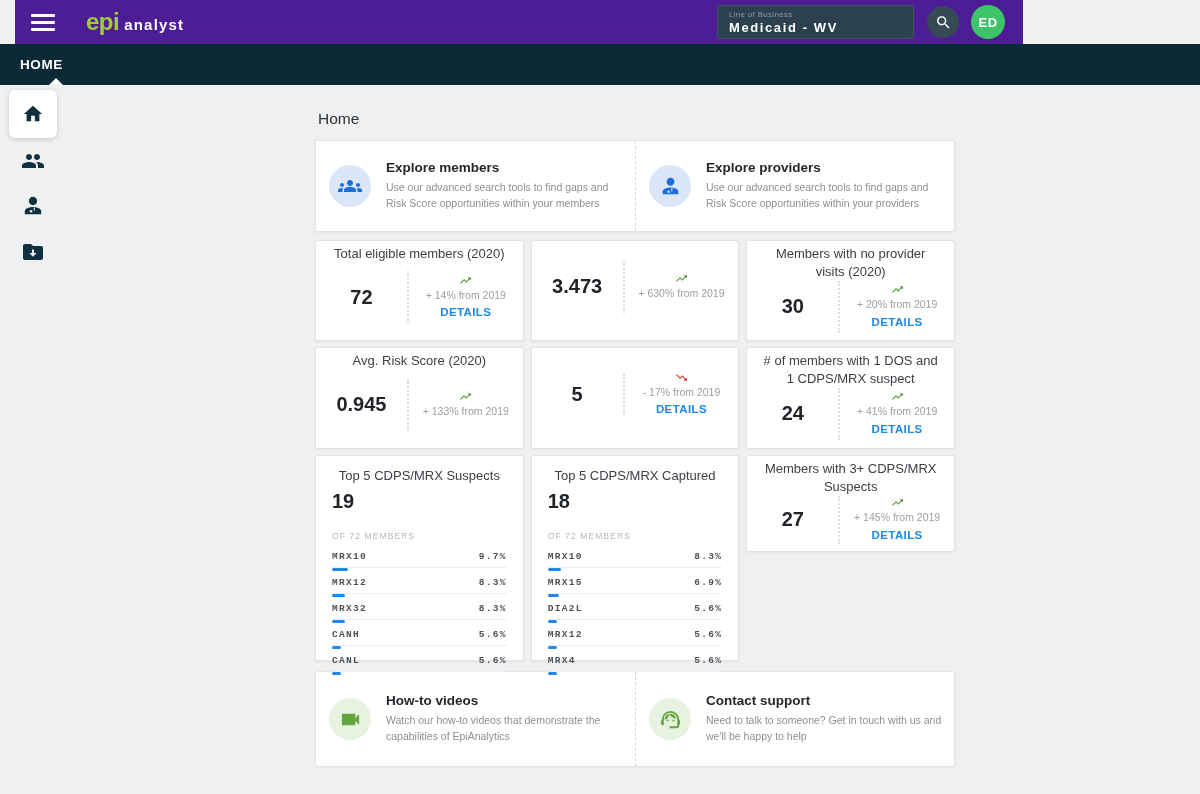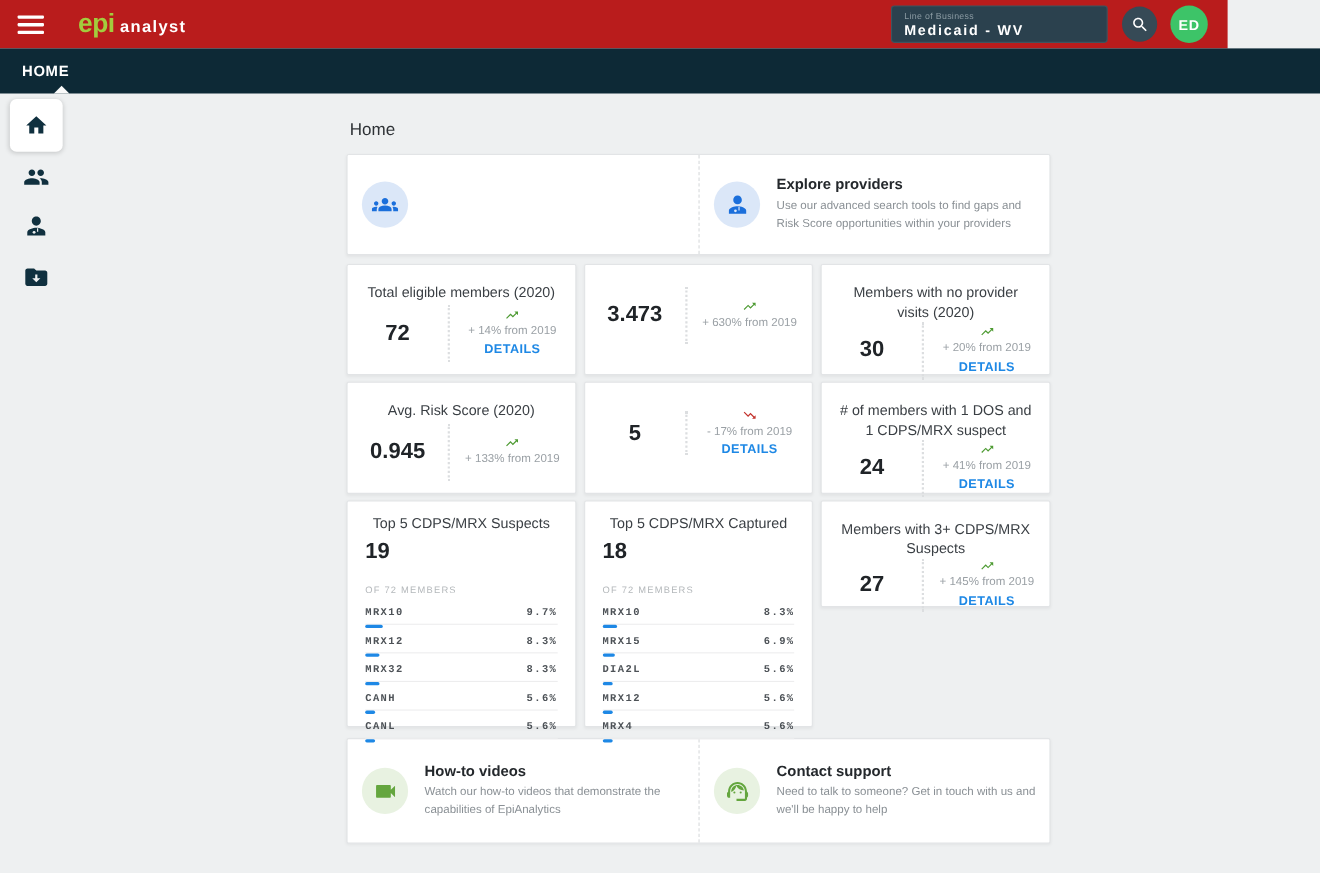--- a/index.html
+++ b/index.html
@@ -6,22 +6,22 @@
   html,body { width:1200px; height:794px; }
   body {
     font-family:"Liberation Sans", sans-serif;
     background:#eef0f1;
     position:relative;
     overflow:hidden;
     color:#2c3136;
   }
   
   .topbar {
-    position:absolute; top:0; left:0; width:1116px; height:44px;
-    background:#b91c1c; display:flex; align-items:center;
+    position:absolute; top:0; left:15px; width:1008px; height:44px;
+    background:#4c1d95; display:flex; align-items:center;
   }
   .hamburger { width:24px; height:17px; margin-left:16px; display:flex; flex-direction:column; justify-content:space-between; cursor:pointer; }
   .hamburger span { display:block; height:3px; background:#fff; border-radius:1px; }
   .logo { display:flex; align-items:baseline; margin-left:31px; cursor:pointer; }
   .logo-primary { font-size:24px; font-weight:bold; color:#a3cc3d; letter-spacing:-.5px; }
   .logo-secondary { font-size:15px; font-weight:bold; color:#fff; letter-spacing:1.2px; margin-left:5px; }
   .top-spacer { flex:1; }
   .lob-select {
     width:197px; height:34px; background:#2b414e; border:1px solid #3e545f;
     border-radius:3px; padding:4px 11px 3px; cursor:pointer;
@@ -70,21 +70,21 @@
   .split-text { margin-left:15px; padding-right:10px; }
   .split-title { font-size:13.5px; font-weight:bold; color:#24282c; margin-bottom:5px; }
   .split-desc { font-size:10.5px; color:#8a9095; line-height:1.5; max-width:262px; }
   
   .grid {
     display:grid; grid-template-columns:1fr 1fr 1fr; column-gap:7px; row-gap:6px;
     margin-top:8px; align-items:start;
   }
   .h101 { height:101px; } .h102 { height:102px; } .h206 { height:206px; } .h97 { height:97px; }
   .stat { display:flex; flex-direction:column; }
-  .stat-title { padding:16px 13px 0; text-align:center; font-size:13px; color:#3a3f44; line-height:1.38; }
+  .stat-title { padding:4px 13px 0; text-align:center; font-size:13px; color:#3a3f44; line-height:1.38; }
   .stat-body { flex:1; display:flex; align-items:center; padding-bottom:8px; }
   .stat-value { width:44%; text-align:center; font-size:20px; font-weight:bold; color:#202428; }
   .stat-sep { height:52px; border-left:2px dotted #dcdee0; }
   .stat-trend { flex:1; text-align:center; font-size:10.5px; color:#9aa0a5; line-height:1.45; }
   .trend-icon { width:19px; height:13px; display:block; margin:0 auto 1px; }
   .details-link { display:block; color:#1e88e5; font-size:11.5px; font-weight:bold; letter-spacing:.4px; margin-top:1px; text-decoration:none; cursor:pointer; }
   
   .t5 { padding:0 16px; }
   .t5-title { padding:12px 0 0; text-align:center; font-size:13px; color:#3a3f44; }
   .t5-count { margin-top:7px; font-size:20px; font-weight:bold; color:#202428; }
@@ -154,20 +154,24 @@
 <div class="main">
   <div class="page-title">Home</div>
 
   <div class="card split-card">
     <div class="split-half">
       <div class="round-icon blue">
         <svg width="24" height="24" viewBox="0 0 24 24" fill="#1b6fdb">
             <path d="M12 12.75c1.63 0 3.07.39 4.24.9 1.08.48 1.76 1.56 1.76 2.73V18H6v-1.61c0-1.18.68-2.26 1.76-2.73 1.17-.52 2.61-.91 4.24-.91zM4 13c1.1 0 2-.9 2-2s-.9-2-2-2-2 .9-2 2 .9 2 2 2zm1.13 1.1c-.37-.06-.74-.1-1.13-.1-.99 0-1.93.21-2.78.58C.48 14.9 0 15.62 0 16.43V18h4.5v-1.61c0-.83.23-1.61.63-2.29zM20 13c1.1 0 2-.9 2-2s-.9-2-2-2-2 .9-2 2 .9 2 2 2zm4 3.43c0-.81-.48-1.53-1.22-1.85-.85-.37-1.79-.58-2.78-.58-.39 0-.76.04-1.13.1.4.68.63 1.46.63 2.29V18H24v-1.57zM12 6c1.66 0 3 1.34 3 3s-1.34 3-3 3-3-1.34-3-3 1.34-3 3-3z"></path>
           </svg>
       </div>
+      <div class="split-text">
+        <div class="split-title">Explore members</div>
+        <div class="split-desc">Use our advanced search tools to find gaps and Risk Score opportunities within your members</div>
+      </div>
     </div>
     <div class="split-half">
       <div class="round-icon blue">
         <svg width="23" height="23" viewBox="0 0 24 24" fill="#1b6fdb">
             <path d="M12 11.2c2.3 0 4.1-1.9 4.1-4.2S14.3 2.8 12 2.8 7.9 4.7 7.9 7s1.8 4.2 4.1 4.2zm0 1.8c-2.8 0-8.2 1.4-8.2 4.1v3.1h16.4v-3.1c0-2.7-5.4-4.1-8.2-4.1z"></path>
             <circle cx="10" cy="17.4" r="1.3" fill="#dbe7f8"></circle>
             <path d="M13.4 13.6v3.4" stroke="#dbe7f8" stroke-width="1.1" fill="none"></path>
           </svg>
       </div>
       <div class="split-text">

